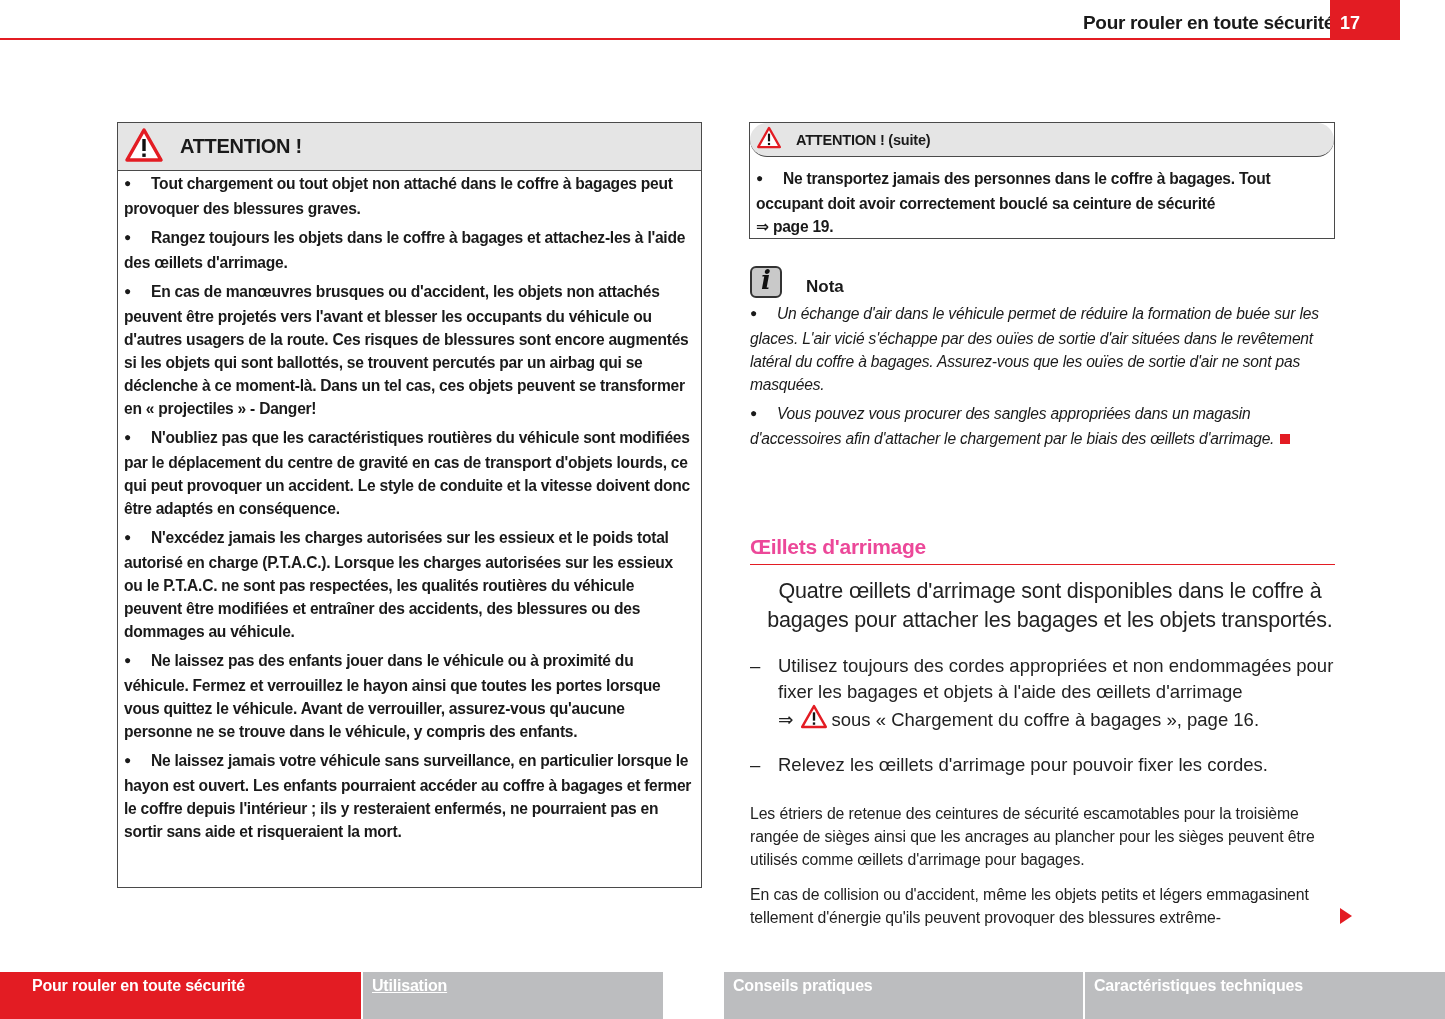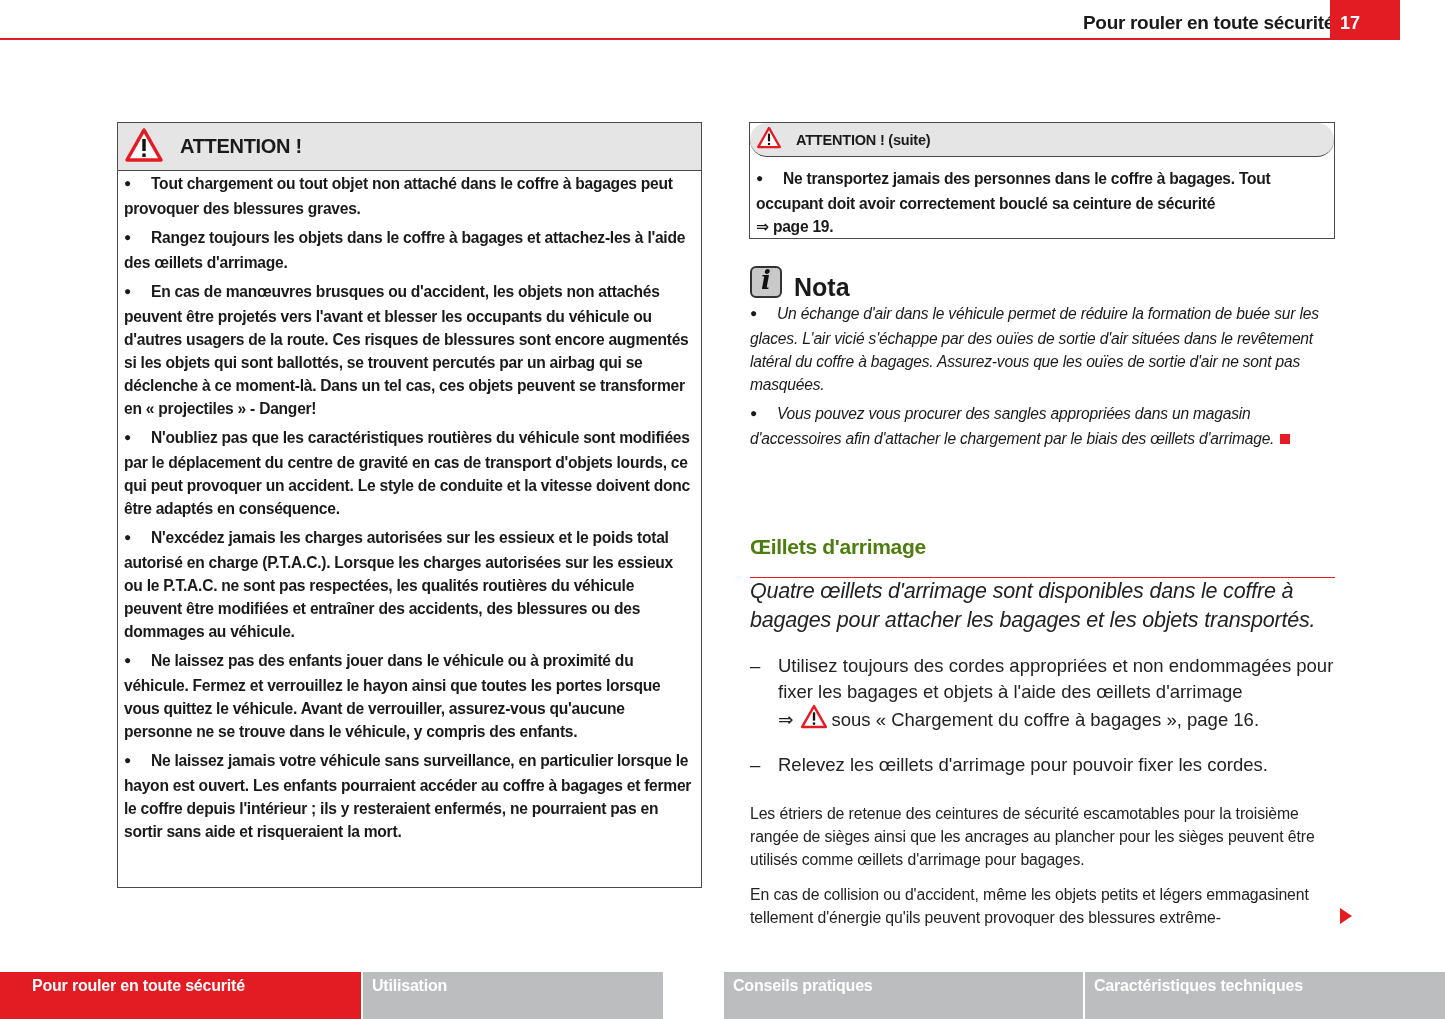--- a/index.html
+++ b/index.html
@@ -55,36 +55,36 @@
   .nota { position: absolute; left: 750px; top: 262px; width: 585px; }
   .nota-head { display: flex; align-items: flex-end; height: 36px; }
   .nota-icon {
     width: 32px; height: 32px; border: 2px solid #333; border-radius: 6px;
     background: #c9c9c9; box-sizing: border-box; position: relative;
   }
   .nota-icon::before {
     content: "i"; position: absolute; left: 0; right: 0; top: -3px; text-align: center;
     font-family: "DejaVu Serif", serif; font-style: italic; font-weight: bold; font-size: 26px; color: #111;
   }
-  .nota-title { font-size: 25px; font-weight: bold; margin-left: 12px; line-height: 22px; }
+  .nota-title { font-size: 17px; font-weight: bold; margin-left: 24px; line-height: 22px; }
   .nota-body { margin-top: 4px; }
   .nota-item { font-size: 15.6px; line-height: 23px; margin-bottom: 6px; letter-spacing: -0.2px; font-style: italic; }
   .end-square {
     display: inline-block; width: 10px; height: 10px; background: #e31c23; margin-left: 6px;
   }
 
   
   .section-title {
     position: absolute; left: 750px; top: 535px; width: 585px;
-    color: #4d7c0f; font-size: 21px; font-weight: bold; letter-spacing: -0.3px;
-    padding-bottom: 18px; border-bottom: 1.5px solid #e31c23;
+    color: #ec4899; font-size: 21px; font-weight: bold; letter-spacing: -0.3px;
+    padding-bottom: 5px; border-bottom: 1.5px solid #e31c23;
   }
   .section-intro {
     position: absolute; left: 750px; top: 577px; width: 600px;
-    font-style: italic; font-size: 21.5px; line-height: 28.5px; color: #222; letter-spacing: -0.2px;
+    font-size: 21.5px; line-height: 28.5px; color: #222; letter-spacing: -0.2px; text-align: center;
   }
   .steps { position: absolute; left: 750px; top: 653px; width: 590px; }
   .step { display: flex; font-size: 18.5px; line-height: 25.5px; color: #222; margin-bottom: 16px; }
   .step .dash { width: 28px; flex: none; }
   .warn-inline { display: inline-block; vertical-align: -3px; margin: 0 4px 0 6px; }
 
   .para { position: absolute; left: 750px; width: 590px; font-size: 15.8px; line-height: 23px; color: #222; letter-spacing: -0.1px; }
   #para-1 { top: 802px; }
   #para-2 { top: 883px; }
   .continue-arrow {
@@ -180,15 +180,15 @@
     <span class="dash">–</span>
     <span>Relevez les œillets d'arrimage pour pouvoir fixer les cordes.</span>
   </div>
 </div>
 
 <div class="para" id="para-1">Les étriers de retenue des ceintures de sécurité escamotables pour la troisième rangée de sièges ainsi que les ancrages au plancher pour les sièges peuvent être utilisés comme œillets d'arrimage pour bagages.</div>
 <div class="para" id="para-2">En cas de collision ou d'accident, même les objets petits et légers emmagasinent tellement d'énergie qu'ils peuvent provoquer des blessures extrême-</div>
 <div class="continue-arrow"></div>
 
 <div class="footer-tab active" style="left:0; width:361px;">Pour rouler en toute sécurité</div>
-<div class="footer-tab" style="left:363px; width:300px;">Utilisation</div>
+<div class="footer-tab" style="left:363px; width:300px;text-decoration:underline;">Utilisation</div>
 <div class="footer-tab" style="left:724px; width:359px;">Conseils pratiques</div>
 <div class="footer-tab" style="left:1085px; width:360px;">Caractéristiques techniques</div>
 
 </body></html>

